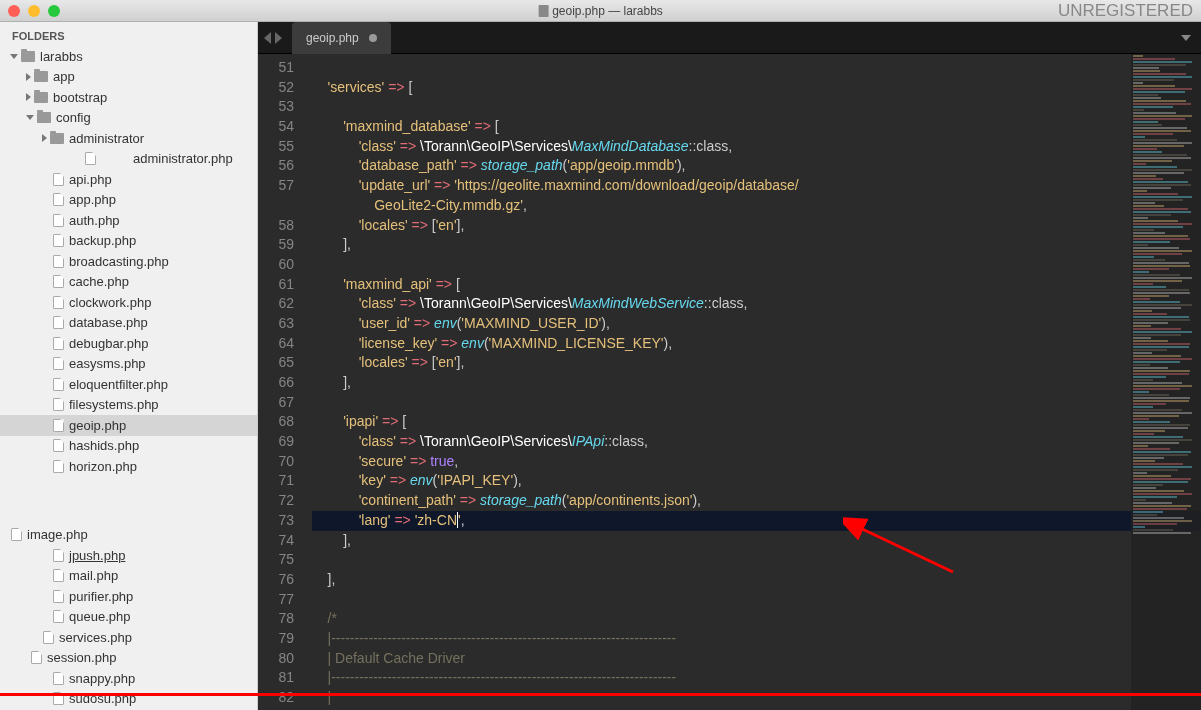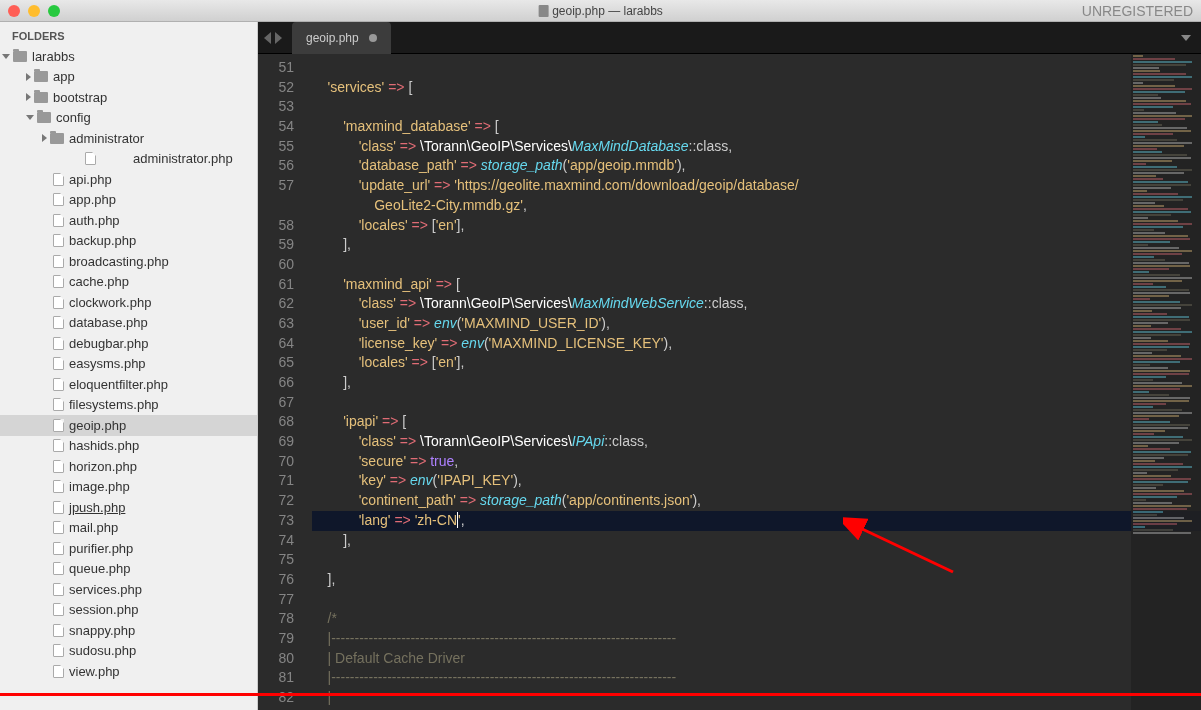--- a/index.html
+++ b/index.html
@@ -3,21 +3,21 @@
 <meta charset="utf-8">
 <style>
 *{margin:0;padding:0;box-sizing:border-box;font-family:-apple-system,BlinkMacSystemFont,"Segoe UI",sans-serif}
 body{width:1201px;height:710px;background:#efefef;overflow:hidden;position:relative}
 .titlebar{height:22px;background:linear-gradient(#e8e8e8,#d0d0d0);display:flex;align-items:center;padding:0 8px;border-bottom:1px solid #b0b0b0;position:relative}
 .traffic{display:flex;gap:8px;align-items:center}
 .tl{width:12px;height:12px;border-radius:50%}
 .tl.r{background:#ff5f56}.tl.y{background:#ffbd2e}.tl.g{background:#27c93f}
 .title{position:absolute;left:50%;transform:translateX(-50%);font-size:12px;color:#444;display:flex;align-items:center;gap:4px}
 .title .ic{display:inline-block;width:10px;height:12px;background:#888;border-radius:1px}
-.unreg{margin-left:auto;font-size:14px;color:#888}
+.unreg{margin-left:auto;font-size:17px;color:#888}
 .main{display:flex;height:calc(100% - 22px)}
 .sidebar{width:258px;background:#f0f0f0;border-right:1px solid #ccc;overflow-y:hidden;font-size:13px;color:#333}
 .folders-label{padding:8px 12px 4px;font-size:11px;font-weight:bold;color:#555}
 .tree{padding-left:0}
 .tree-item{display:flex;align-items:center;height:20.5px;cursor:pointer;white-space:nowrap}
 .tree-item.selected{background:#d5d5d5}
 .arrow{display:inline-block;width:0;height:0;margin-right:3px}
 .arrow.right{border-top:4px solid transparent;border-bottom:4px solid transparent;border-left:5px solid #777}
 .arrow.down{border-left:4px solid transparent;border-right:4px solid transparent;border-top:5px solid #777}
 .arrow.none{width:8px}
@@ -66,21 +66,21 @@
     <span class="ic"></span>
     <span>geoip.php — larabbs</span>
   </div>
   <div class="unreg">UNREGISTERED</div>
 </div>
 
 <div class="main">
   <div class="sidebar">
     <div class="folders-label">FOLDERS</div>
     <div class="tree" id="tree">
-        <div class="tree-item" style="padding-left: 2px;">
+        <div class="tree-item" style="padding-left: 10px;">
           <span class="arrow down"></span>
           <span class="folder-ic"></span>
           <span>larabbs</span>
         </div>
         <div class="tree-item" style="padding-left: 26px;">
           <span class="arrow right"></span>
           <span class="folder-ic"></span>
           <span>app</span>
         </div>
         <div class="tree-item" style="padding-left: 26px;">
@@ -171,21 +171,21 @@
         <div class="tree-item" style="padding-left: 42px;">
           <span class="arrow none"></span>
           <span class="file-ic"></span>
           <span>hashids.php</span>
         </div>
         <div class="tree-item" style="padding-left: 42px;">
           <span class="arrow none"></span>
           <span class="file-ic"></span>
           <span>horizon.php</span>
         </div>
-        <div class="tree-item" style="padding-left: 42px;">
+        <div class="tree-item" style=" margin-top: 48px;">
           <span class="arrow none"></span>
           <span class="file-ic"></span>
           <span>image.php</span>
         </div>
         <div class="tree-item" style="padding-left: 42px; text-decoration: underline;">
           <span class="arrow none"></span>
           <span class="file-ic"></span>
           <span>jpush.php</span>
         </div>
         <div class="tree-item" style="padding-left: 42px;">
@@ -196,26 +196,26 @@
         <div class="tree-item" style="padding-left: 42px;">
           <span class="arrow none"></span>
           <span class="file-ic"></span>
           <span>purifier.php</span>
         </div>
         <div class="tree-item" style="padding-left: 42px;">
           <span class="arrow none"></span>
           <span class="file-ic"></span>
           <span>queue.php</span>
         </div>
-        <div class="tree-item" style="padding-left: 42px;">
+        <div class="tree-item" style="padding-left: 32px;">
           <span class="arrow none"></span>
           <span class="file-ic"></span>
           <span>services.php</span>
         </div>
-        <div class="tree-item" style="padding-left: 42px;">
+        <div class="tree-item" style="padding-left: 20px;">
           <span class="arrow none"></span>
           <span class="file-ic"></span>
           <span>session.php</span>
         </div>
         <div class="tree-item" style="padding-left: 42px; align-items: center;">
           <span class="arrow none"></span>
           <span class="file-ic"></span>
           <span>snappy.php</span>
         </div>
         <div class="tree-item" style="padding-left: 42px;">

